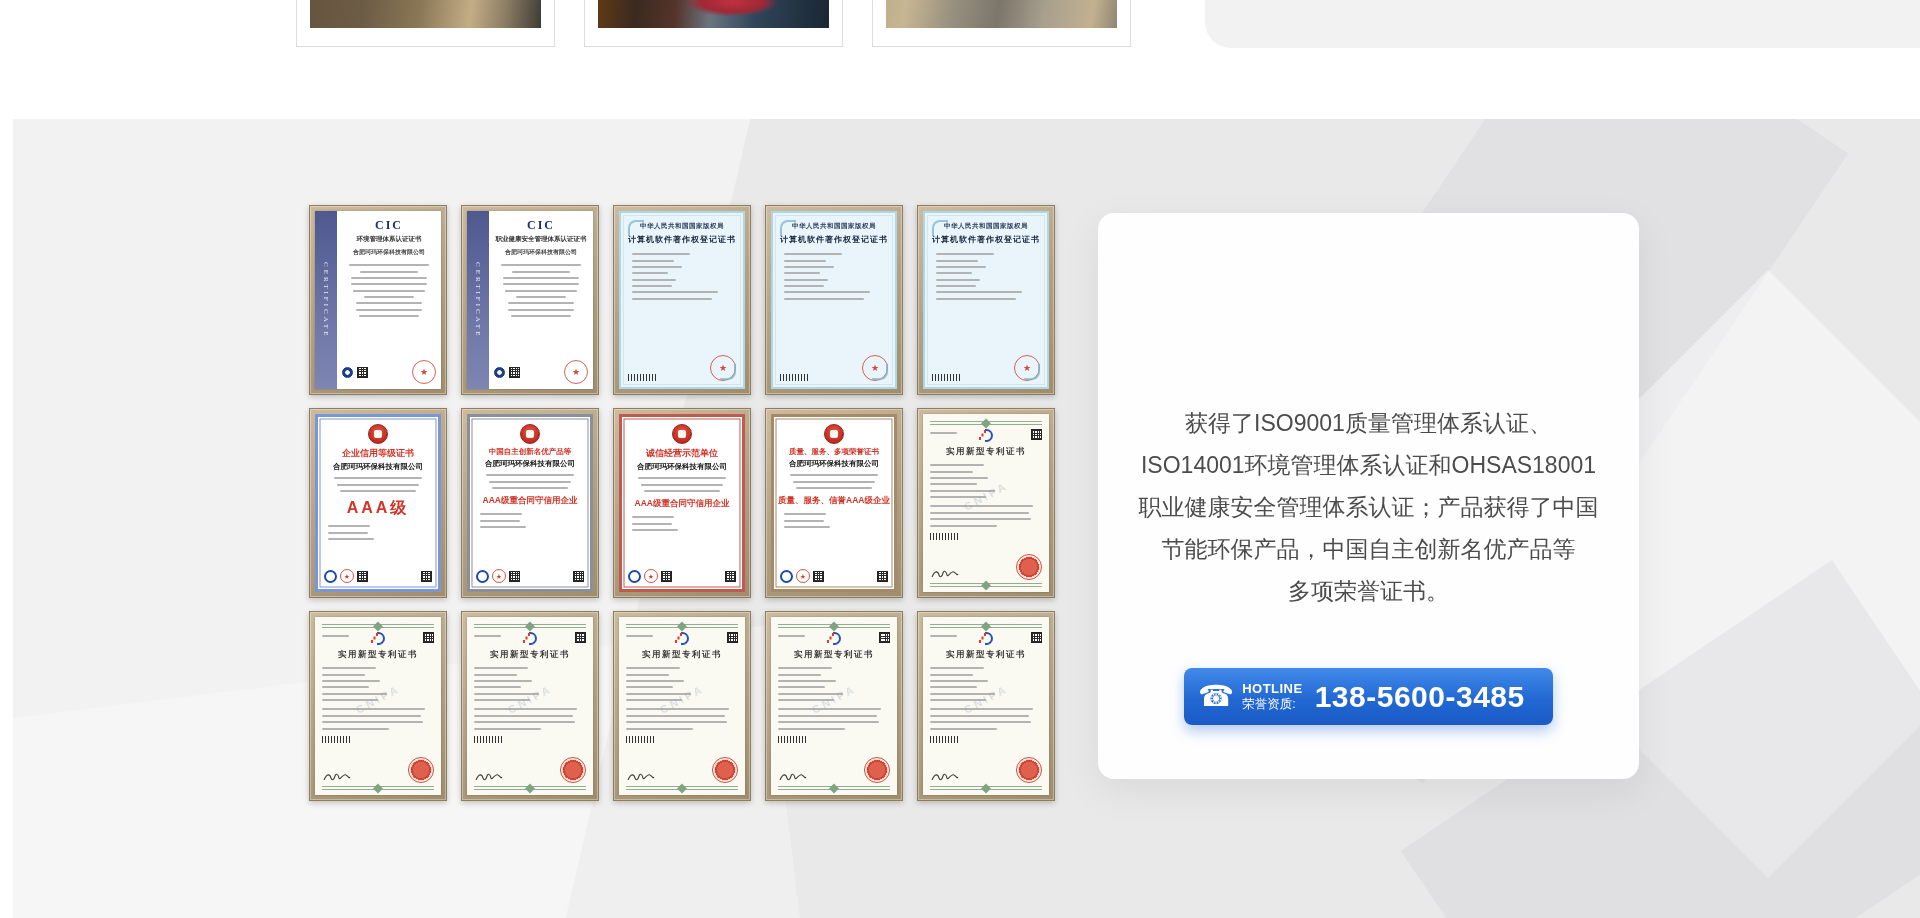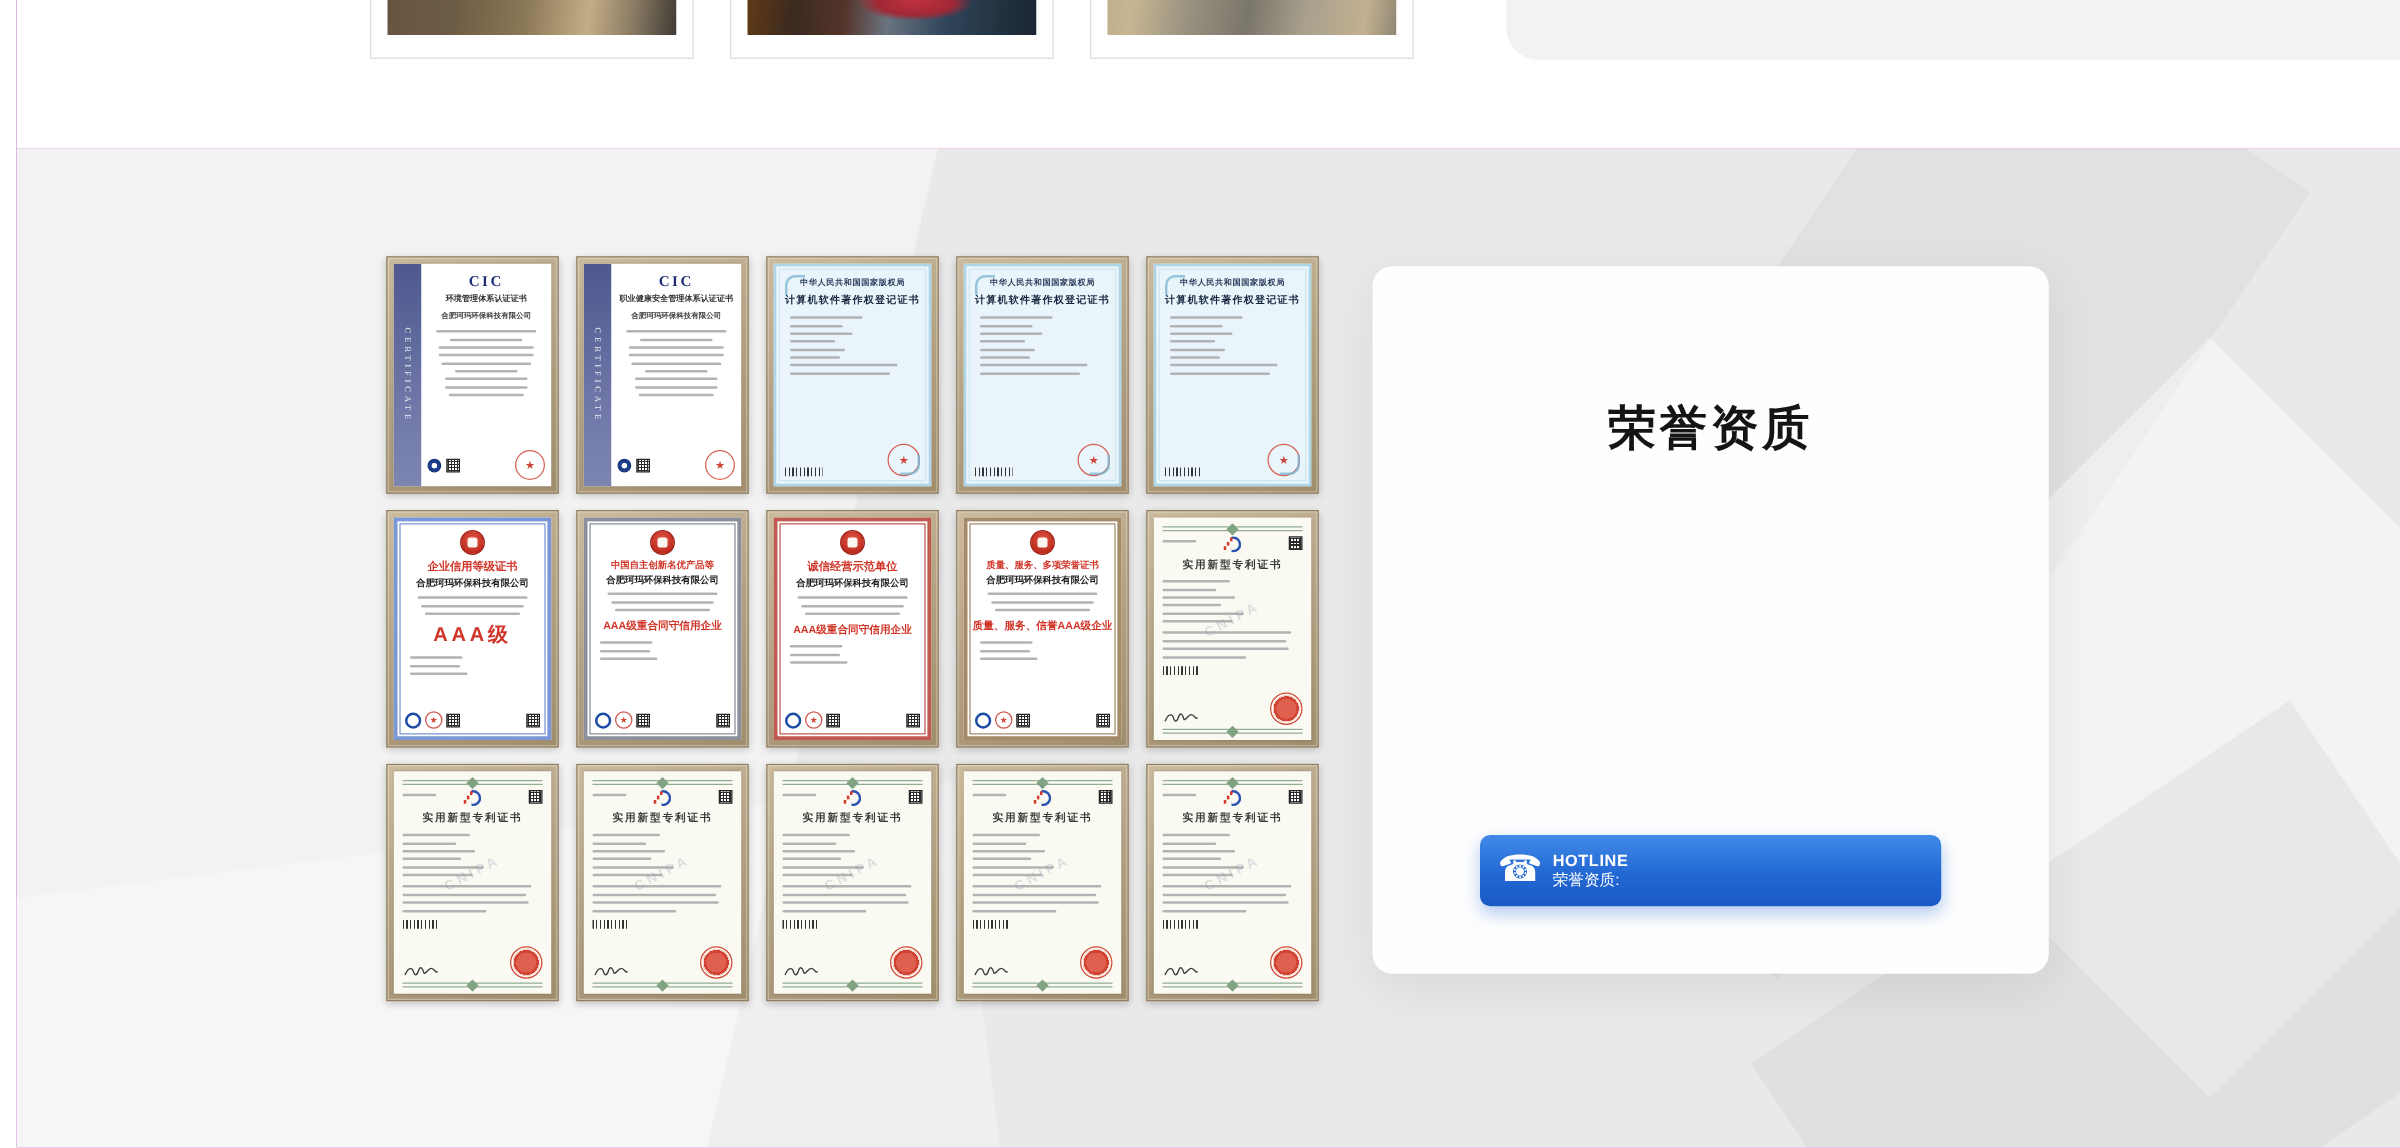--- a/index.html
+++ b/index.html
@@ -555,23 +555,30 @@
                 <path d="M2 9 C5 2 8 3 9 7 C10 10 12 9 13 5 C14 2 16 3 17 7 C18 10 21 2 24 4 C26 5 27 8 28 6" stroke="#3d3d3d" fill="none" stroke-width="1.1"></path>
               </svg>
         <span class="gseal"></span>
       </div>
       <div class="flo" style="margin-top:3px"></div>
     </div>
         </div>
       </div>
 
     <div class="honor-card">
-      <h2 class="hc-title">荣誉资质</h2>
+      <div class="desc" id="desc">
+          <div class="dline">获得了ISO9001质量管理体系认证、</div>
+          <div class="dline">ISO14001环境管理体系认证和OHSAS18001</div>
+          <div class="dline">职业健康安全管理体系认证；产品获得了中国</div>
+          <div class="dline">节能环保产品，中国自主创新名优产品等</div>
+          <div class="dline">多项荣誉证书。</div>
+        </div>
       <a class="hotline">
         <span class="ph-ic">☎</span>
         <span class="hl-labels">
           <span class="hl-en">HOTLINE</span>
           <span class="hl-zh">荣誉资质:</span>
         </span>
+        <span class="hl-number">138-5600-3485</span>
       </a>
     </div>
   </section>
 </div>
 
 </body></html>

